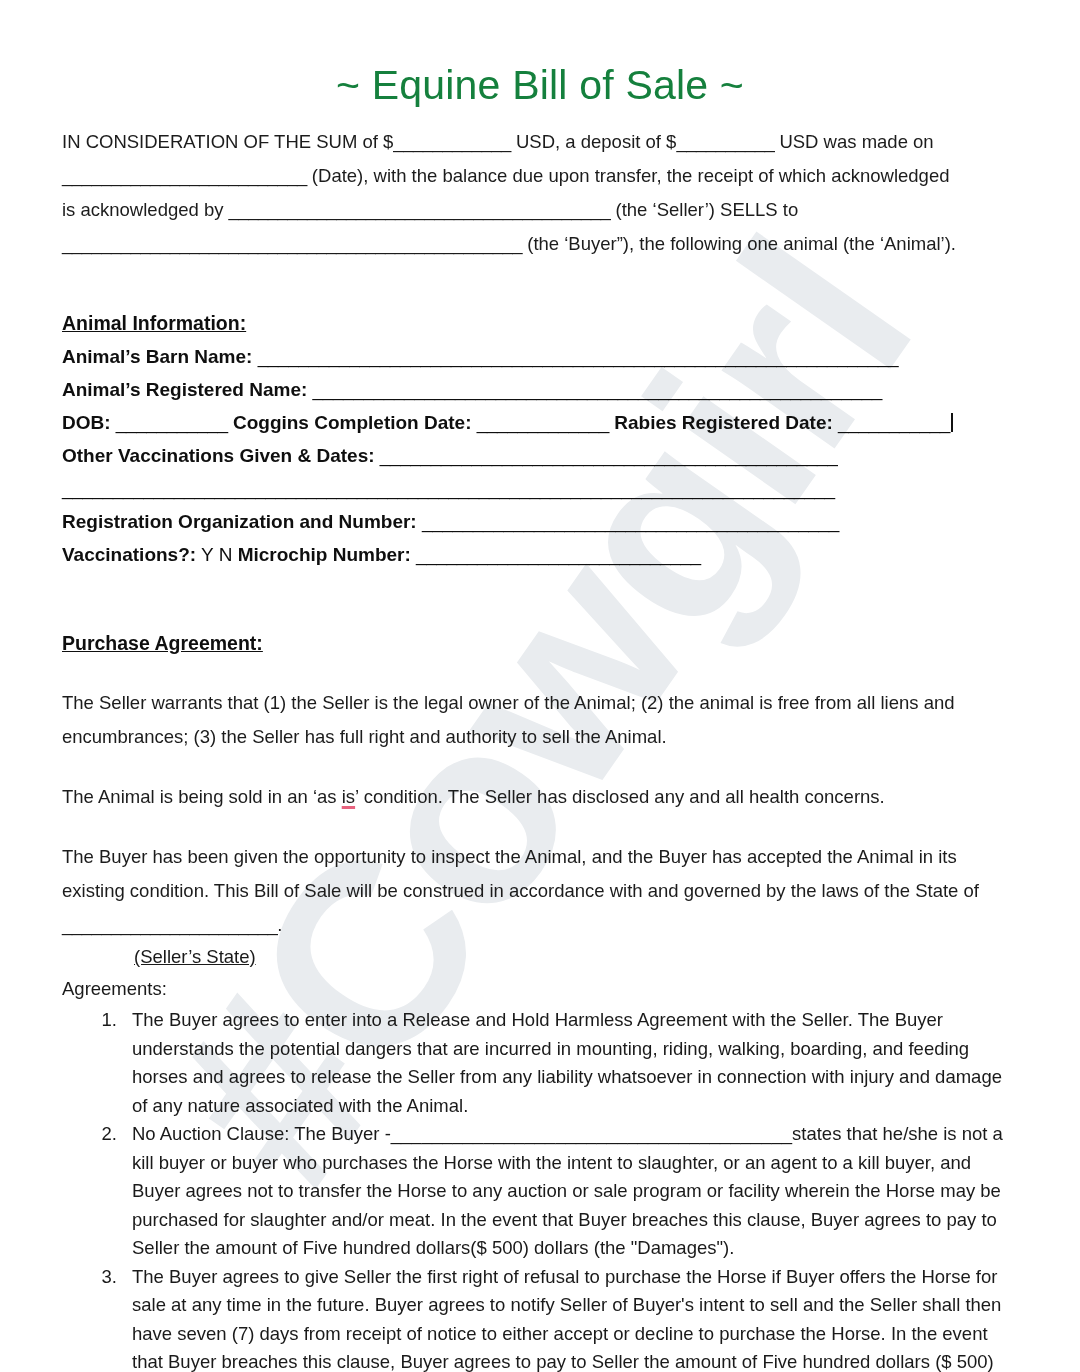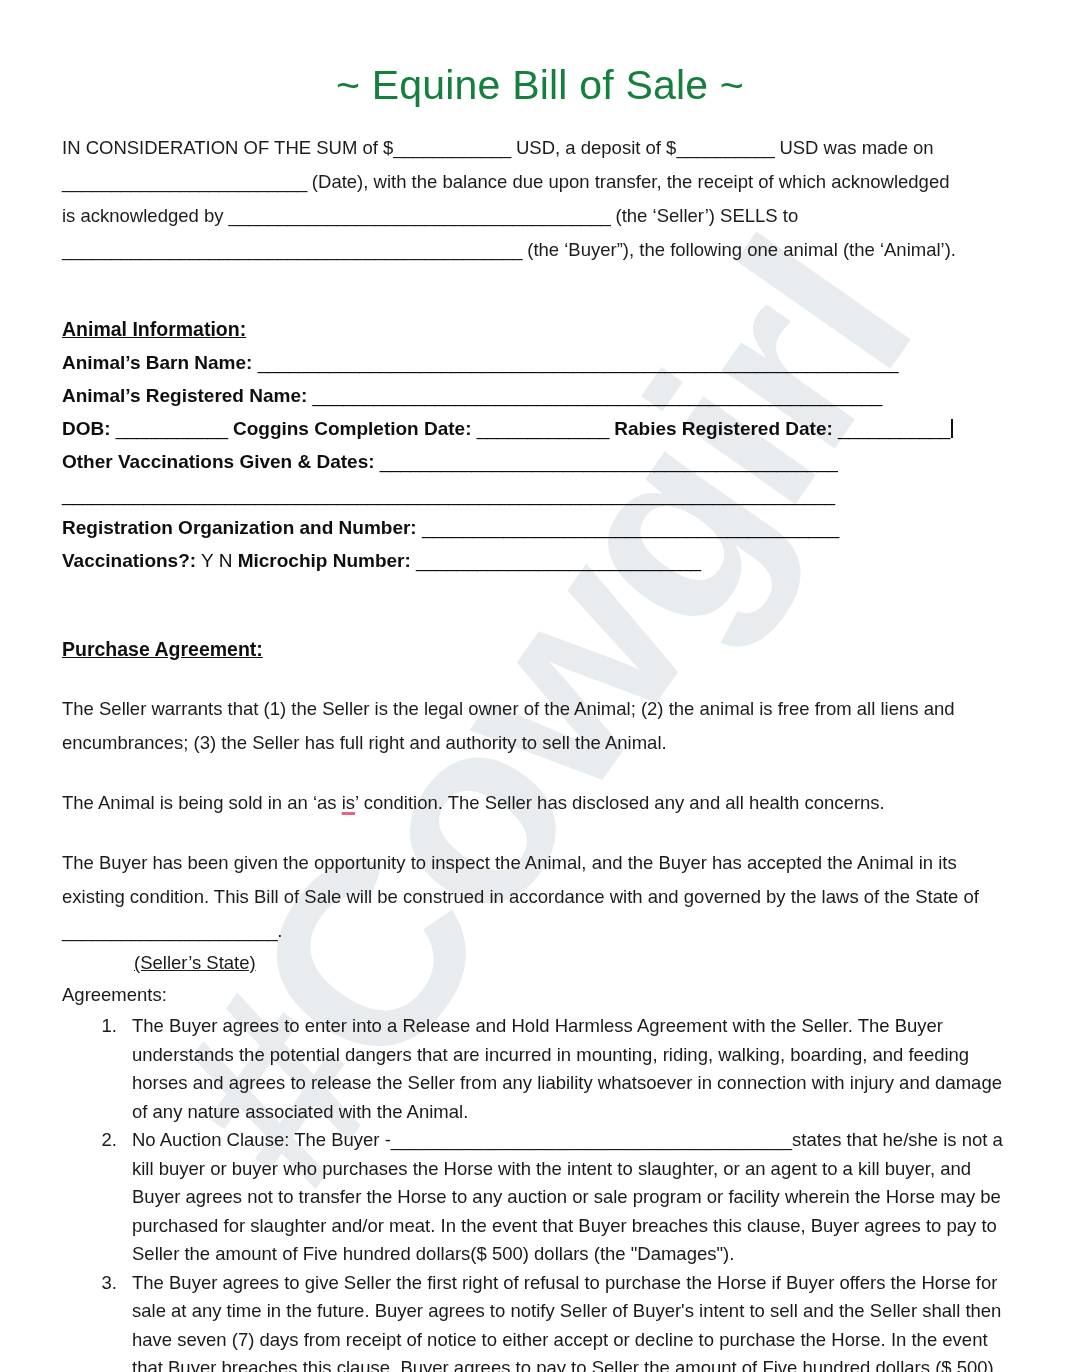--- a/index.html
+++ b/index.html
@@ -61,21 +61,21 @@
   }
 
   .para {
     font-size: 18.5px;
     line-height: 34px;
     margin: 0;
     color: #1c1c1c;
   }
 
   .para-intro {
-    margin-top: 20px;
+    margin-top: 14px;
   }
 
   .blank {
     letter-spacing: -0.5px;
     white-space: nowrap;
   }
 
   
   .sec-head {
     font-size: 19.5px;

